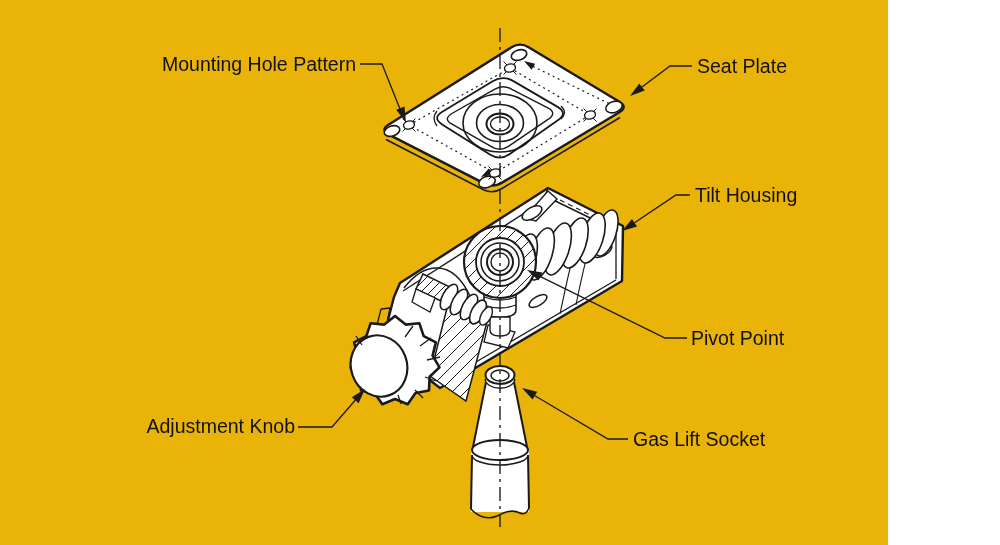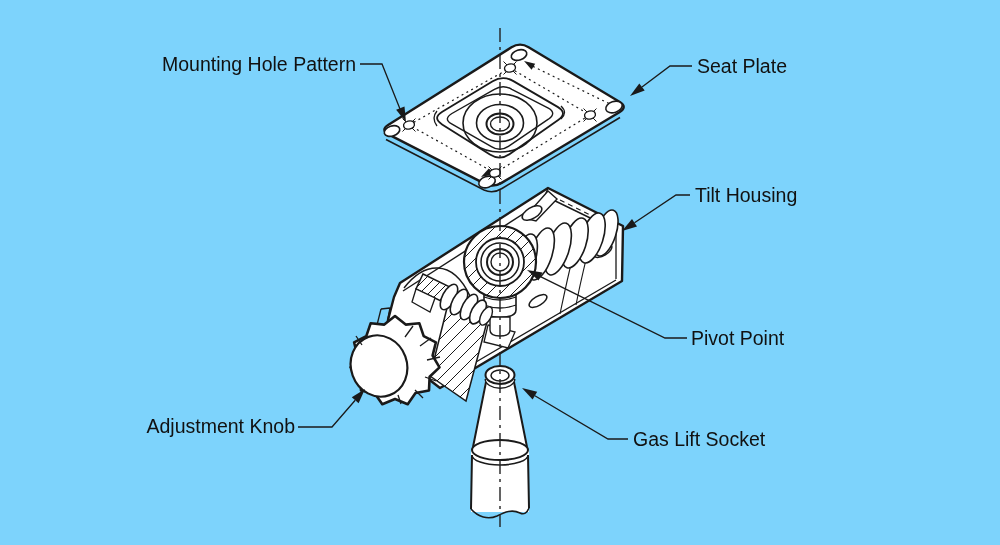--- a/index.html
+++ b/index.html
@@ -1,17 +1,17 @@
 <!DOCTYPE html>
 <html><head>
 <meta charset="utf-8">
 <style>
   html,body{margin:0;padding:0;background:#ffffff;}
   .stage{
-    position:relative;width:1000px;height:545px;background:#7dd3fc;overflow:hidden;
+    position:relative;width:888px;height:545px;background:#eab308;overflow:hidden;
     font-family:"Liberation Sans", sans-serif;
   }
   svg{display:block}
   svg text{
     font-family:"Liberation Sans", sans-serif;
     font-size:19.5px;
     fill:#111111;
   }
   .ln{stroke:#1a1a1a;fill:none}
   .wfill{fill:#ffffff;stroke:#1a1a1a}

